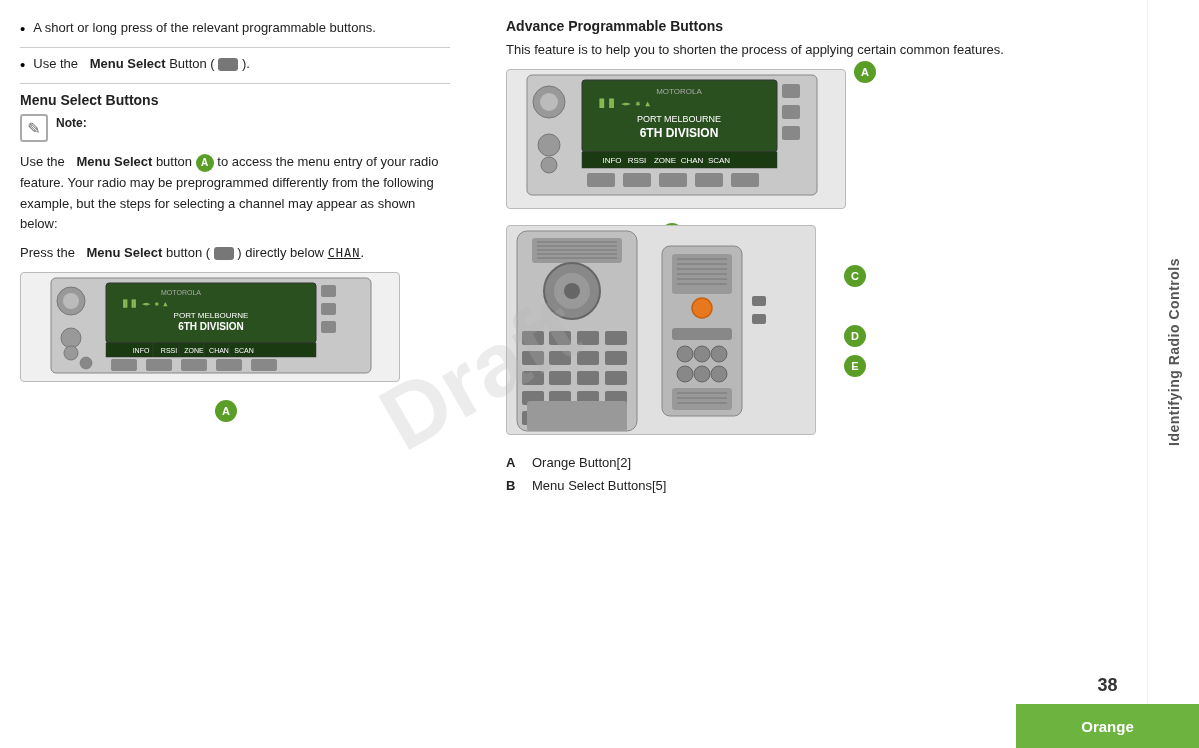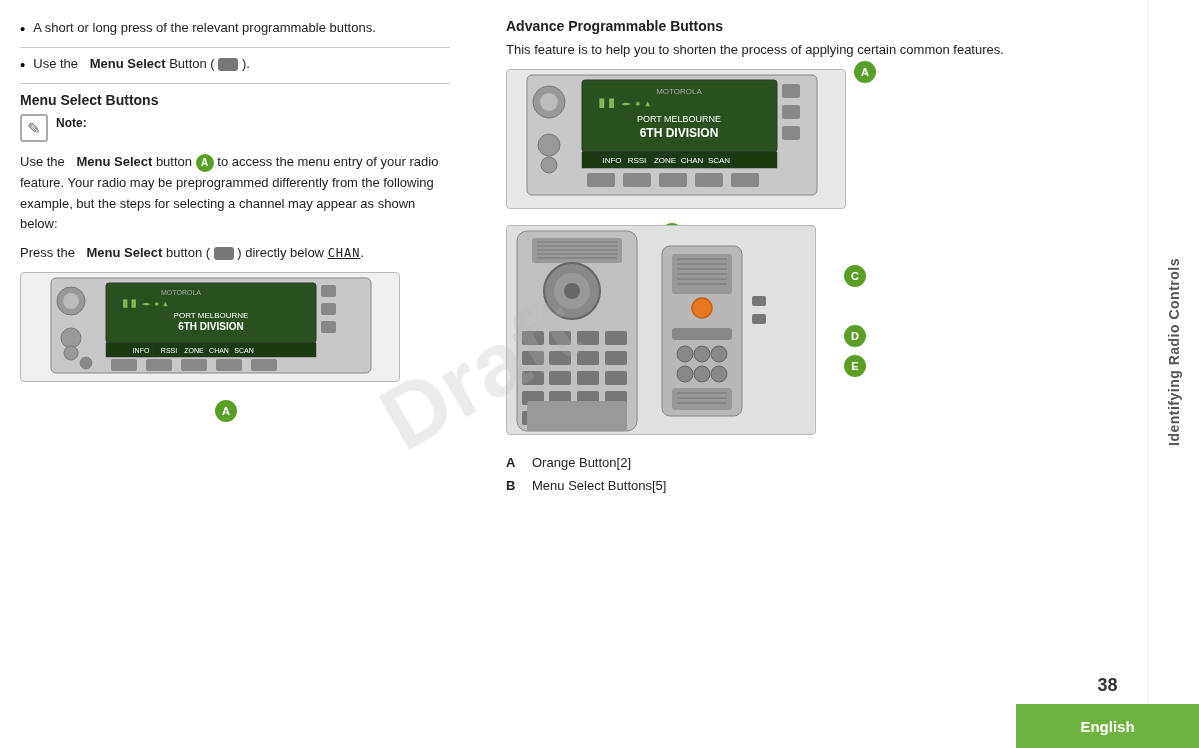--- a/index.html
+++ b/index.html
@@ -483,18 +483,18 @@
 
     </div>
 
   </div>
 
   <div class="sidebar" style="position:absolute; right:0; top:0; width:52px; height:704px; display:flex; align-items:center; justify-content:center; background:#fff; border-left:1px solid #eee;">
     <span class="sidebar-text">Identifying Radio Controls</span>
   </div>
 
   <div class="bottom-bar" style="position:absolute; bottom:0; right:0; width:183px; height:44px; background:#6db33f; display:flex; align-items:center; justify-content:center;">
-    <span class="bottom-bar-text">English</span>
+    <span class="bottom-bar-text">Orange</span>
   </div>
 
   <div class="page-number" style="position:absolute; bottom:52px; right:0; width:183px; text-align:center; font-size:18px; font-weight:bold; color:#333;">38</div>
 
 </div>
 
 </body></html>

